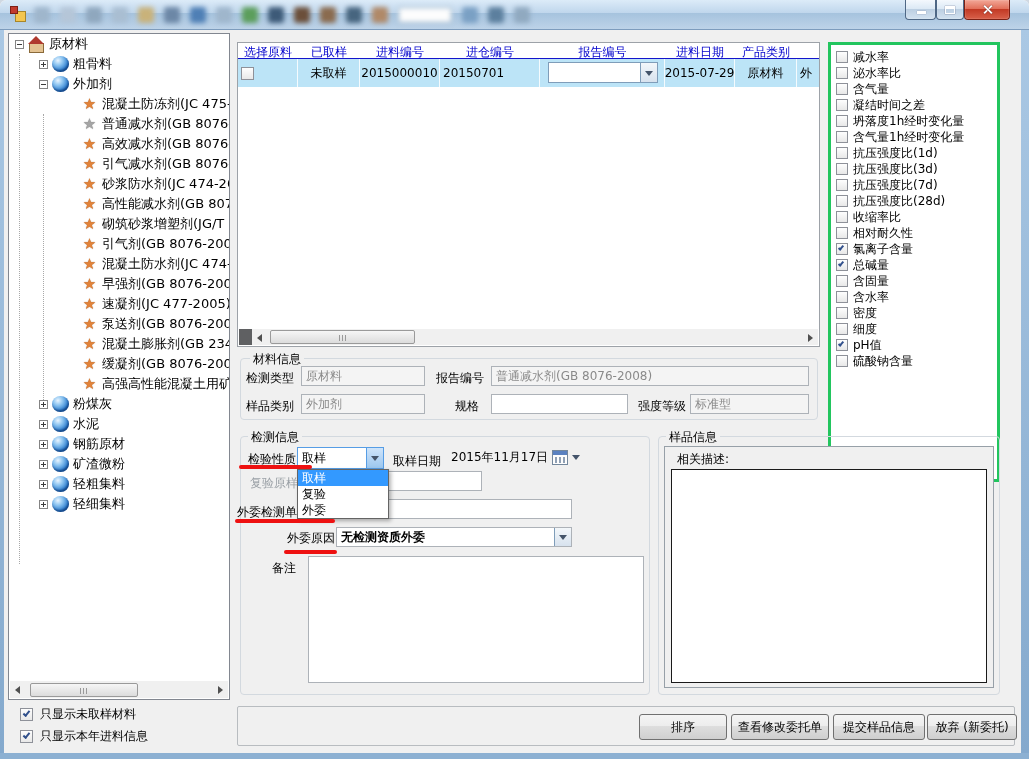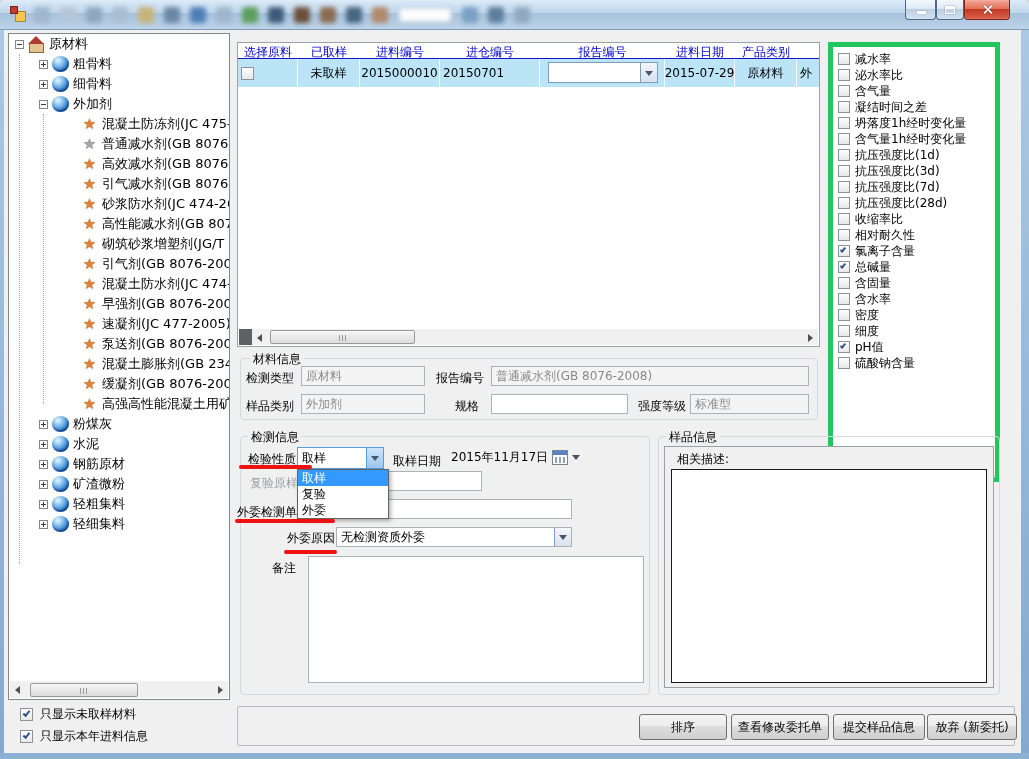--- a/index.html
+++ b/index.html
@@ -86,35 +86,35 @@
   .gcombo { position:absolute; left:8px; top:3px; right:6px; bottom:4px; background:#fff; border:1px solid #7f9db9; display:flex; }
   .gcombo .val { flex:1; }
   .dbtn { width:17px; border-left:1px solid #7f9db9; background:linear-gradient(#f3f7fa,#d7e2ee); position:relative; }
   .dbtn::after { content:""; position:absolute; left:50%; top:50%; margin:-2px 0 0 -4px;
      border-left:4px solid transparent; border-right:4px solid transparent; border-top:5px solid #44546a; }
   .grid-hscroll { position:absolute; left:1px; right:1px; bottom:1px; height:16px; background:#f0f0f0; display:flex; align-items:center; }
   .g-corner { width:13px; height:16px; background:#5f6062; flex:0 0 13px; }
   .grid-hscroll .sb-thumb { width:145px; margin-left:2px; } .grid-hscroll .sb-sp { flex:1; }
 
   
-  .checklist { position:absolute; left:828px; top:42px; width:172px; height:440px; background:#fff; border:5px solid #22c55e; padding:4px 0 11px 5px; }
+  .checklist { position:absolute; left:828px; top:42px; width:172px; height:440px; background:#fff; border:3px solid #22c55e; padding:4px 0 11px 5px; }
   .clrow { height:16px; display:flex; align-items:center; gap:5px; }
   .clrow .cb { width:12px; height:12px; flex:0 0 12px; }
   .clrow .cb .tick { left:1px; top:2px; width:6px; height:3px; }
 
   
   .gbox { position:absolute; border:1px solid #d3d9df; border-radius:4px; }
   .gb-mat { left:240px; top:358px; width:578px; height:62px; }
   .gb-test { left:240px; top:436px; width:410px; height:259px; }
   .gb-samp { left:658px; top:436px; width:342px; height:259px; }
   .gb-title { position:absolute; background:#f0f0f0; padding:0 3px; font-size:12px; }
   .lbl { position:absolute; font-size:12px; white-space:nowrap; }
   .lbl.gray { color:#9aa0a6; }
   .ro,.tb { position:absolute; height:20px; border:1px solid #adb2b8; font-size:12px; line-height:18px; padding:0 4px; overflow:hidden; white-space:nowrap; }
-  .ro { background:#f4f4f4; color:#8a8a8a; } .tb { background:#fff; color:#000; }
+  .ro { background:#f4f4f4; color:#8a8a8a; } .tb { background:#fff; color:#000;font-weight:bold; }
   .ta { position:absolute; background:#fff; border:1px solid #adb2b8; }
 
   .cmb { position:absolute; left:297px; top:447px; width:87px; height:22px; border:1px solid #569de5; background:#fff; display:flex; }
   .cmb .val { flex:1; line-height:20px; padding-left:4px; }
   .cmb .dbtn { border-left:1px solid #569de5; background:linear-gradient(#cfe4fa,#9cc7ef); }
   .ddlist { position:absolute; left:297px; top:469px; width:92px; height:50px; background:#fff; border:1px solid #646464;
      box-shadow:2px 2px 4px rgba(0,0,0,.3); z-index:20; }
   .ddi { height:16px; line-height:16px; padding-left:4px; }
   .ddi.sel { background:#3399ff; color:#fff; }
 
@@ -189,25 +189,20 @@
     <div class="spine sp2"></div>
     <div class="trow l0">
         <span class="exp"></span>
         <span class="ticon home"></span>
         <span class="tl">原材料</span>
       </div>
     <div class="trow l1">
         <span class="exp plus"></span>
         <span class="ticon globe"></span>
         <span class="tl">粗骨料</span>
-      </div>
-    <div class="trow l1">
-        <span class="exp plus"></span>
-        <span class="ticon globe"></span>
-        <span class="tl">细骨料</span>
       </div>
     <div class="trow l1">
         <span class="exp"></span>
         <span class="ticon globe"></span>
         <span class="tl">外加剂</span>
       </div>
     <div class="trow l2">
         <span class="ticon star o">★</span>
         <span class="tl">混凝土防冻剂(JC 475-</span>
       </div>

